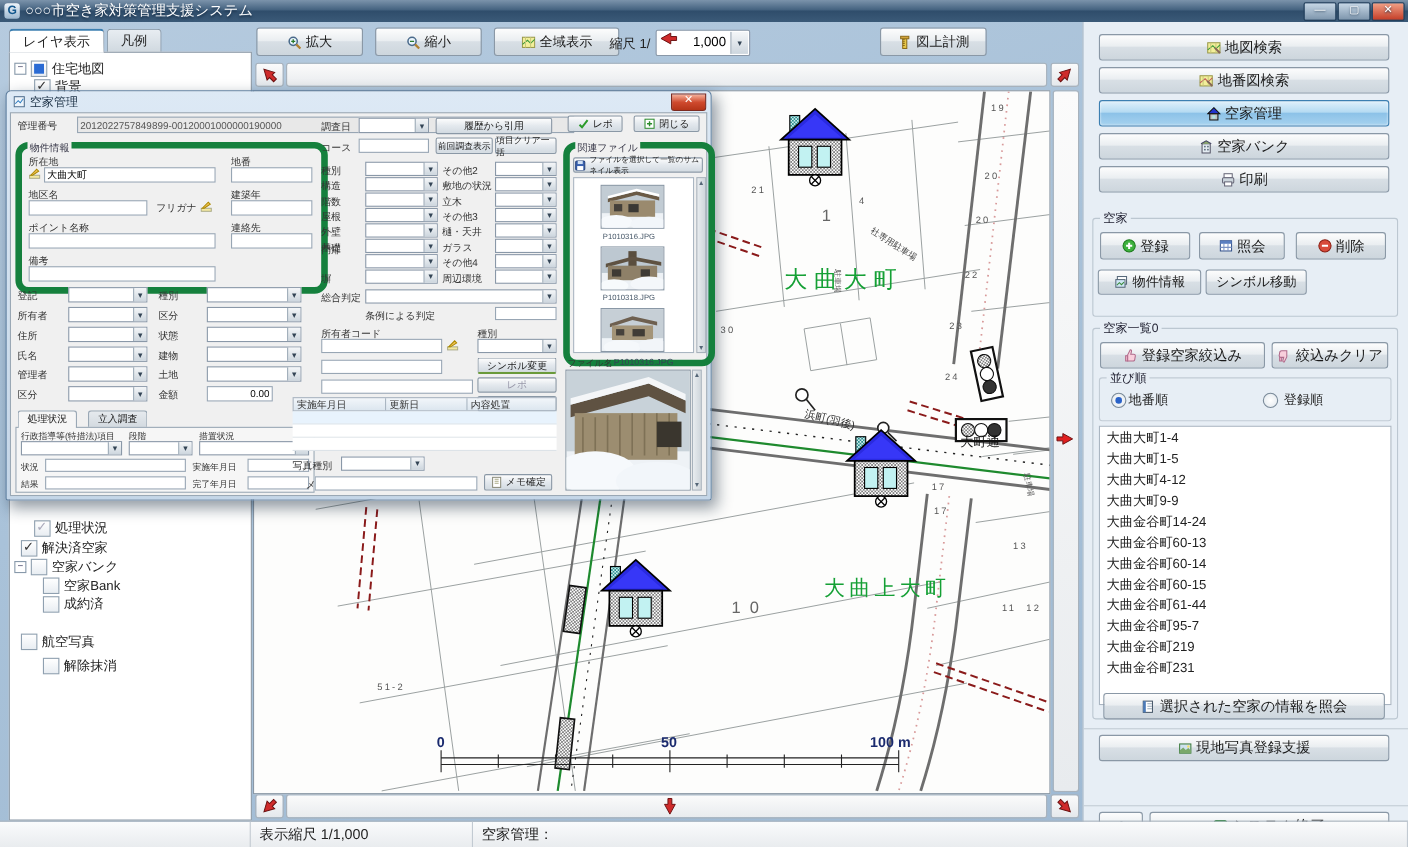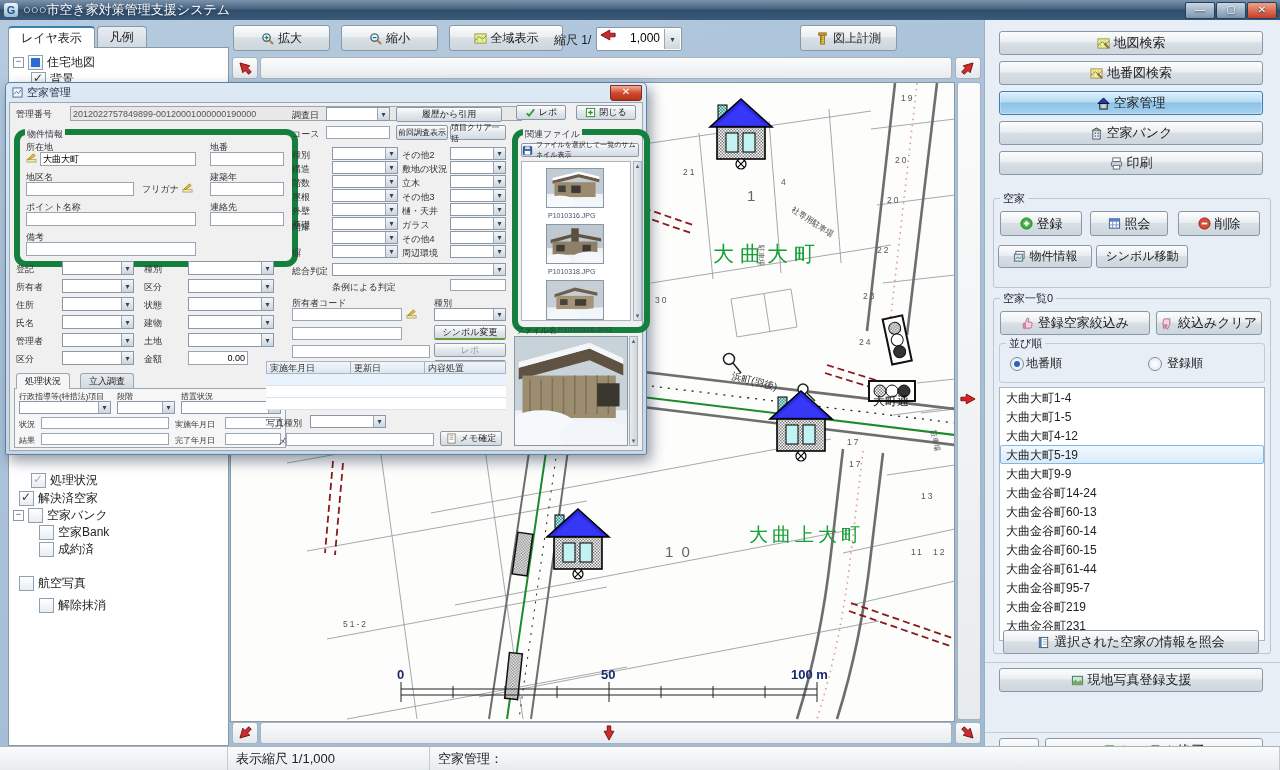--- a/index.html
+++ b/index.html
@@ -501,21 +501,20 @@
         </span>
         <span style="position:absolute;left:148px;top:11px;display:flex;align-items:center;gap:5px;">
           <span class="radio"></span>
           <span class="rlabel">登録順</span>
         </span>
       </div>
       <div style="position:absolute;left:5px;top:88px;width:264px;height:252px;background:#fff;border:1px solid #aab6c2;">
         <div class="li">大曲大町1-4</div>
         <div class="li">大曲大町1-5</div>
         <div class="li">大曲大町4-12</div>
-        <div class="li sel">大曲大町5-19</div>
         <div class="li">大曲大町9-9</div>
         <div class="li">大曲金谷町14-24</div>
         <div class="li">大曲金谷町60-13</div>
         <div class="li">大曲金谷町60-14</div>
         <div class="li">大曲金谷町60-15</div>
         <div class="li">大曲金谷町61-44</div>
         <div class="li">大曲金谷町95-7</div>
         <div class="li">大曲金谷町219</div>
         <div class="li">大曲金谷町231</div>
       </div>

